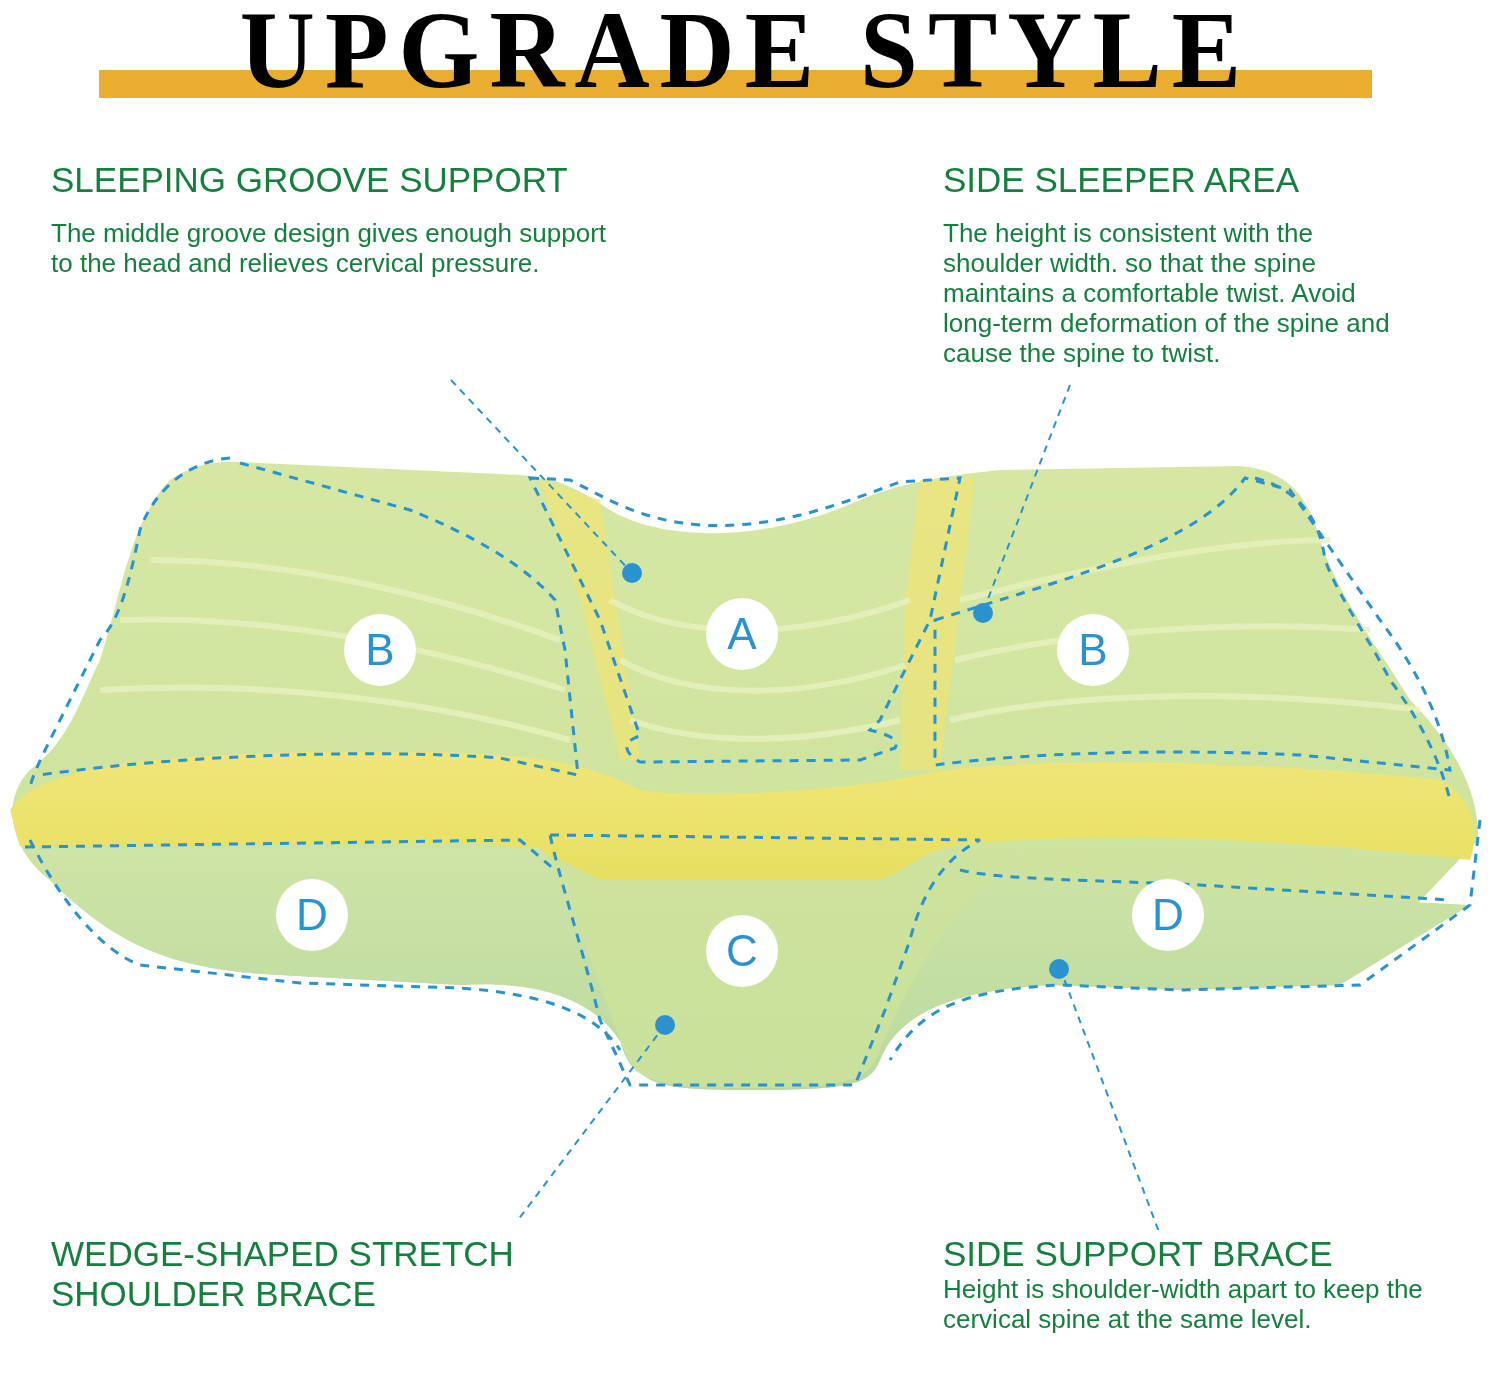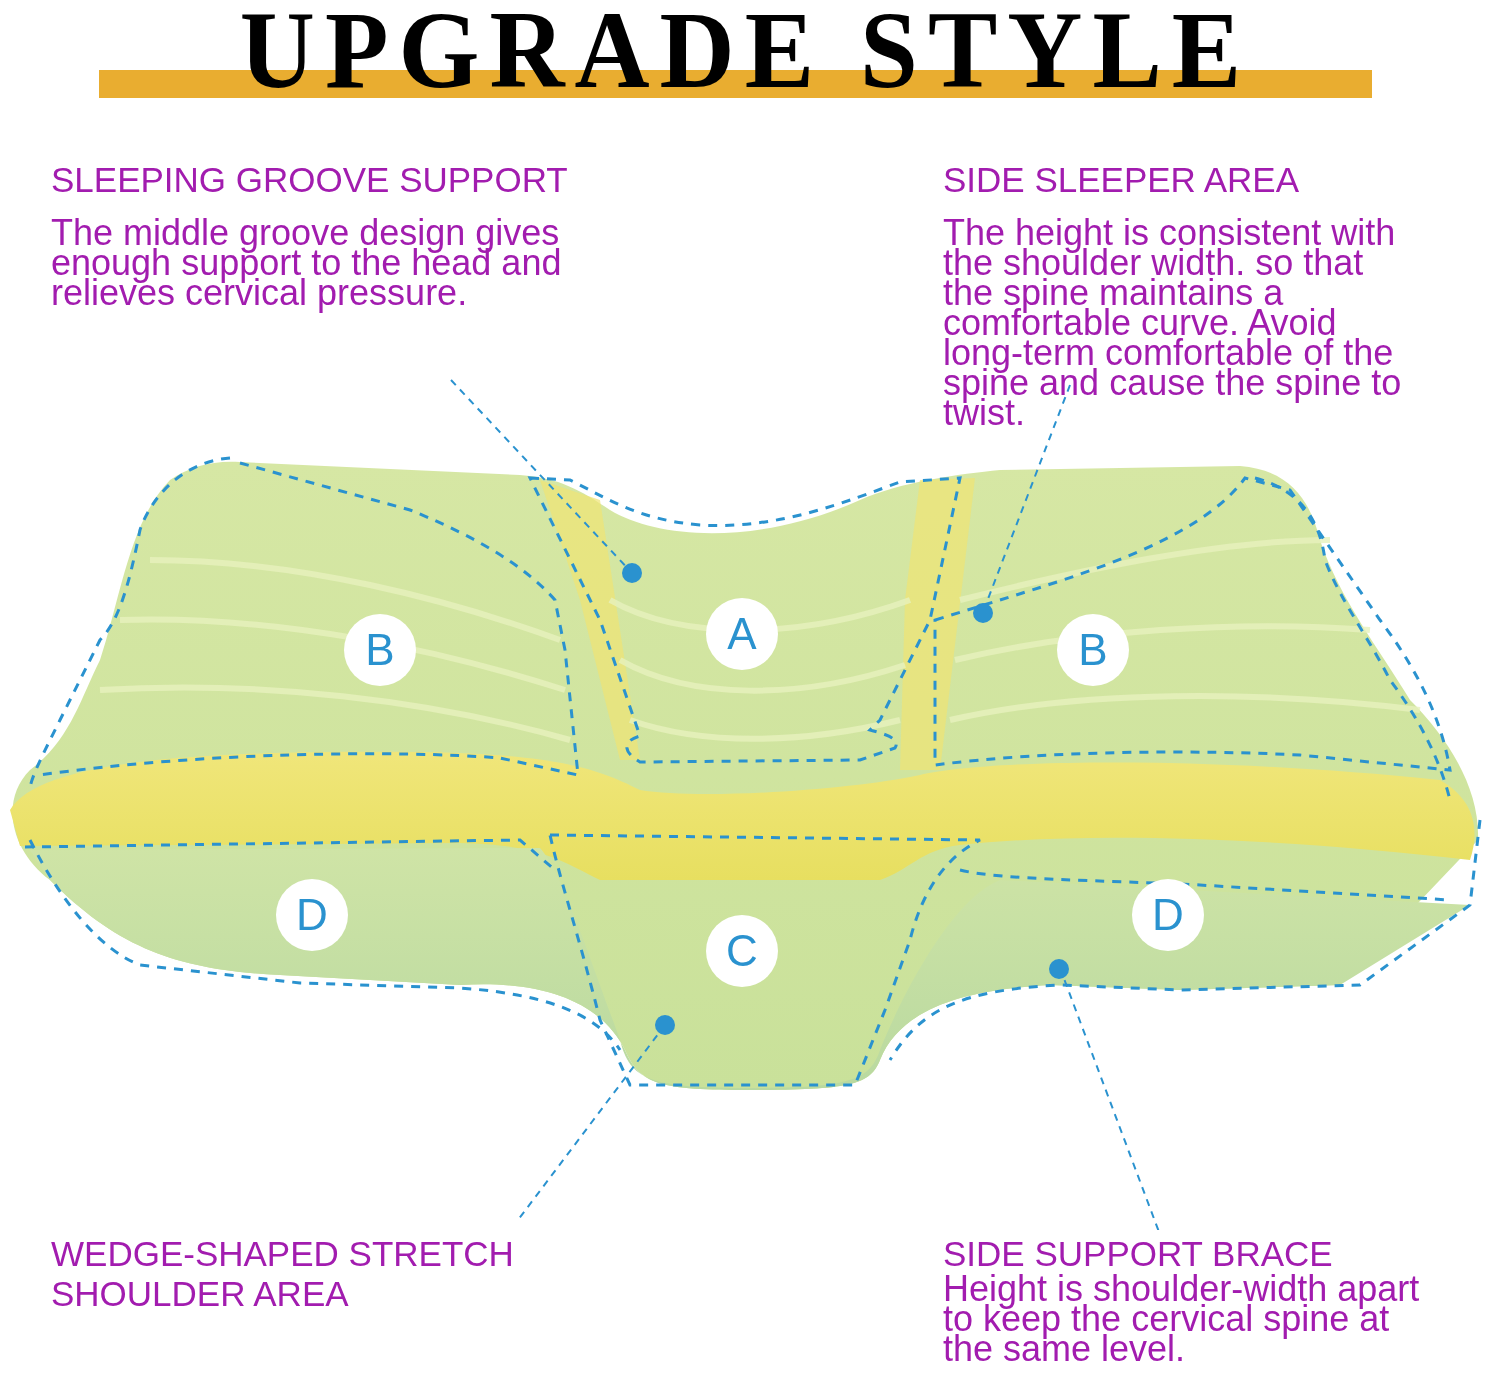--- a/index.html
+++ b/index.html
@@ -10,26 +10,26 @@
     background: #e9ad30;
   }
   .title {
     position: absolute; left: 0; top: -2px; width: 1491px; text-align: center;
     font-family: "Liberation Serif", "DejaVu Serif", serif;
     font-weight: bold; font-size: 104px; letter-spacing: 10px; color: #000;
     transform: scaleY(1.05);
     line-height: 1;
   }
 
-  .block { position: absolute; font-family: "Liberation Sans", "DejaVu Sans", sans-serif; color: #a21caf; }
+  .block { position: absolute; font-family: "Liberation Sans", "DejaVu Sans", sans-serif; color: #15803d; }
   .block h2 {
     margin: 0; font-weight: normal; font-size: 35px; line-height: 40px; letter-spacing: 0px;
   }
   .block p {
-    margin: 0; font-size: 36px; line-height: 30px;
+    margin: 0; font-size: 26px; line-height: 30px;
   }
 
   #blk-a { left: 51px; top: 160px; width: 580px; }
   #blk-a p { margin-top: 18px; }
   #blk-b { left: 943px; top: 160px; width: 470px; }
   #blk-b p { margin-top: 18px; }
   #blk-c { left: 51px; top: 1234px; width: 560px; }
   #blk-c p { margin-top: 18px; }
   #blk-d { left: 943px; top: 1234px; width: 500px; }
   #blk-d p { }
@@ -49,25 +49,25 @@
 <div class="title-bar"></div>
 <div class="title">UPGRADE STYLE</div>
 
 <div class="block" id="blk-a">
   <h2>SLEEPING GROOVE SUPPORT</h2>
   <p>The middle groove design gives enough support to the head and relieves cervical pressure.</p>
 </div>
 
 <div class="block" id="blk-b">
   <h2>SIDE SLEEPER AREA</h2>
-  <p>The height is consistent with the shoulder width. so that the spine maintains a comfortable curve. Avoid long-term comfortable of the spine and cause the spine to twist.</p>
+  <p>The height is consistent with the shoulder width. so that the spine maintains a comfortable twist. Avoid long-term deformation of the spine and cause the spine to twist.</p>
 </div>
 
 <div class="block" id="blk-c">
-  <h2 style="width:500px;">WEDGE-SHAPED STRETCH SHOULDER AREA</h2>
+  <h2 style="width:500px;">WEDGE-SHAPED STRETCH SHOULDER BRACE</h2>
 </div>
 
 <div class="block" id="blk-d">
   <h2>SIDE SUPPORT BRACE</h2>
   <p style="width:480px;">Height is shoulder-width apart to keep the cervical spine at the same level.</p>
 </div>
 
 <div class="diagram">
   <svg width="1491" height="860" viewBox="0 370 1491 860" xmlns="http://www.w3.org/2000/svg">
     <defs>

